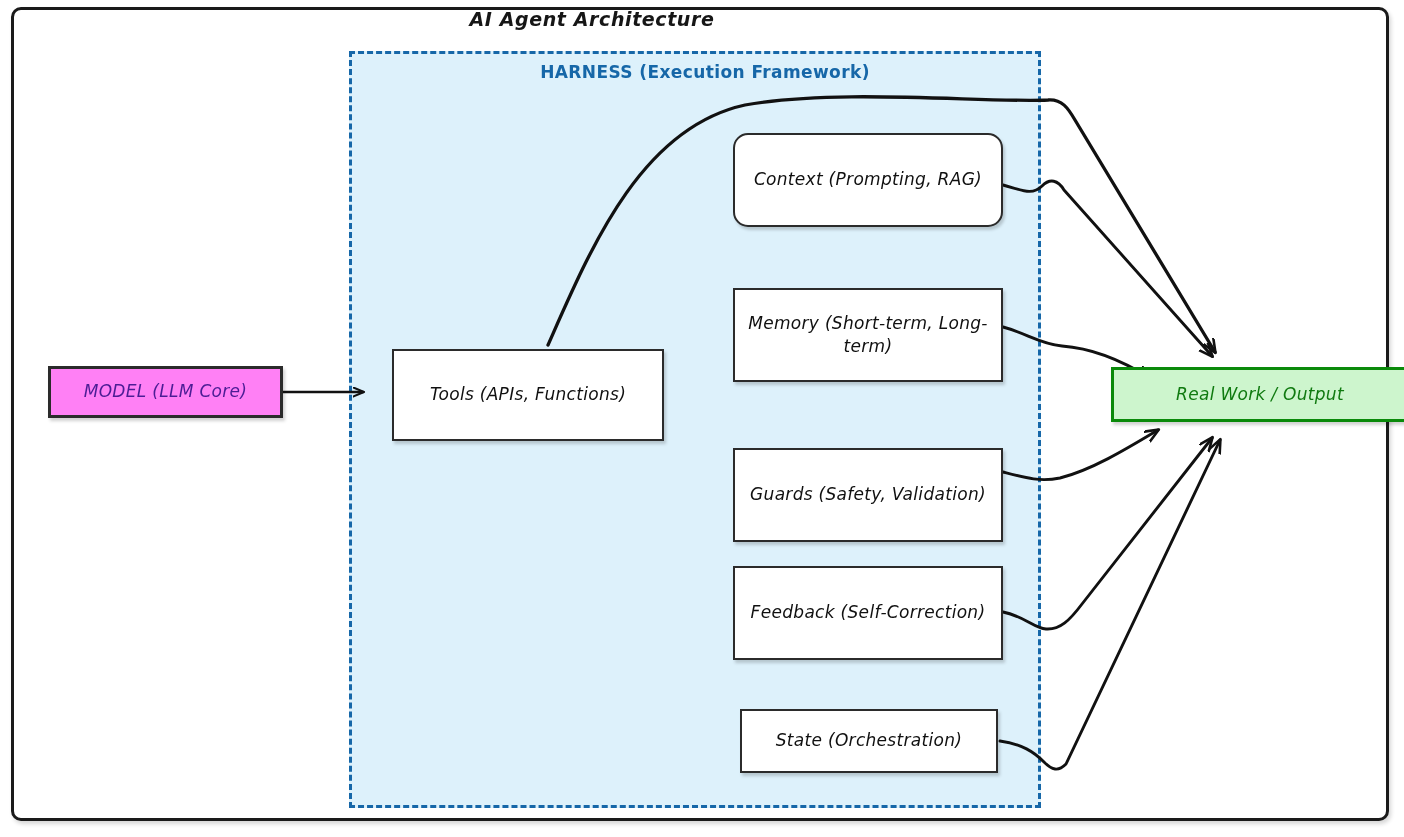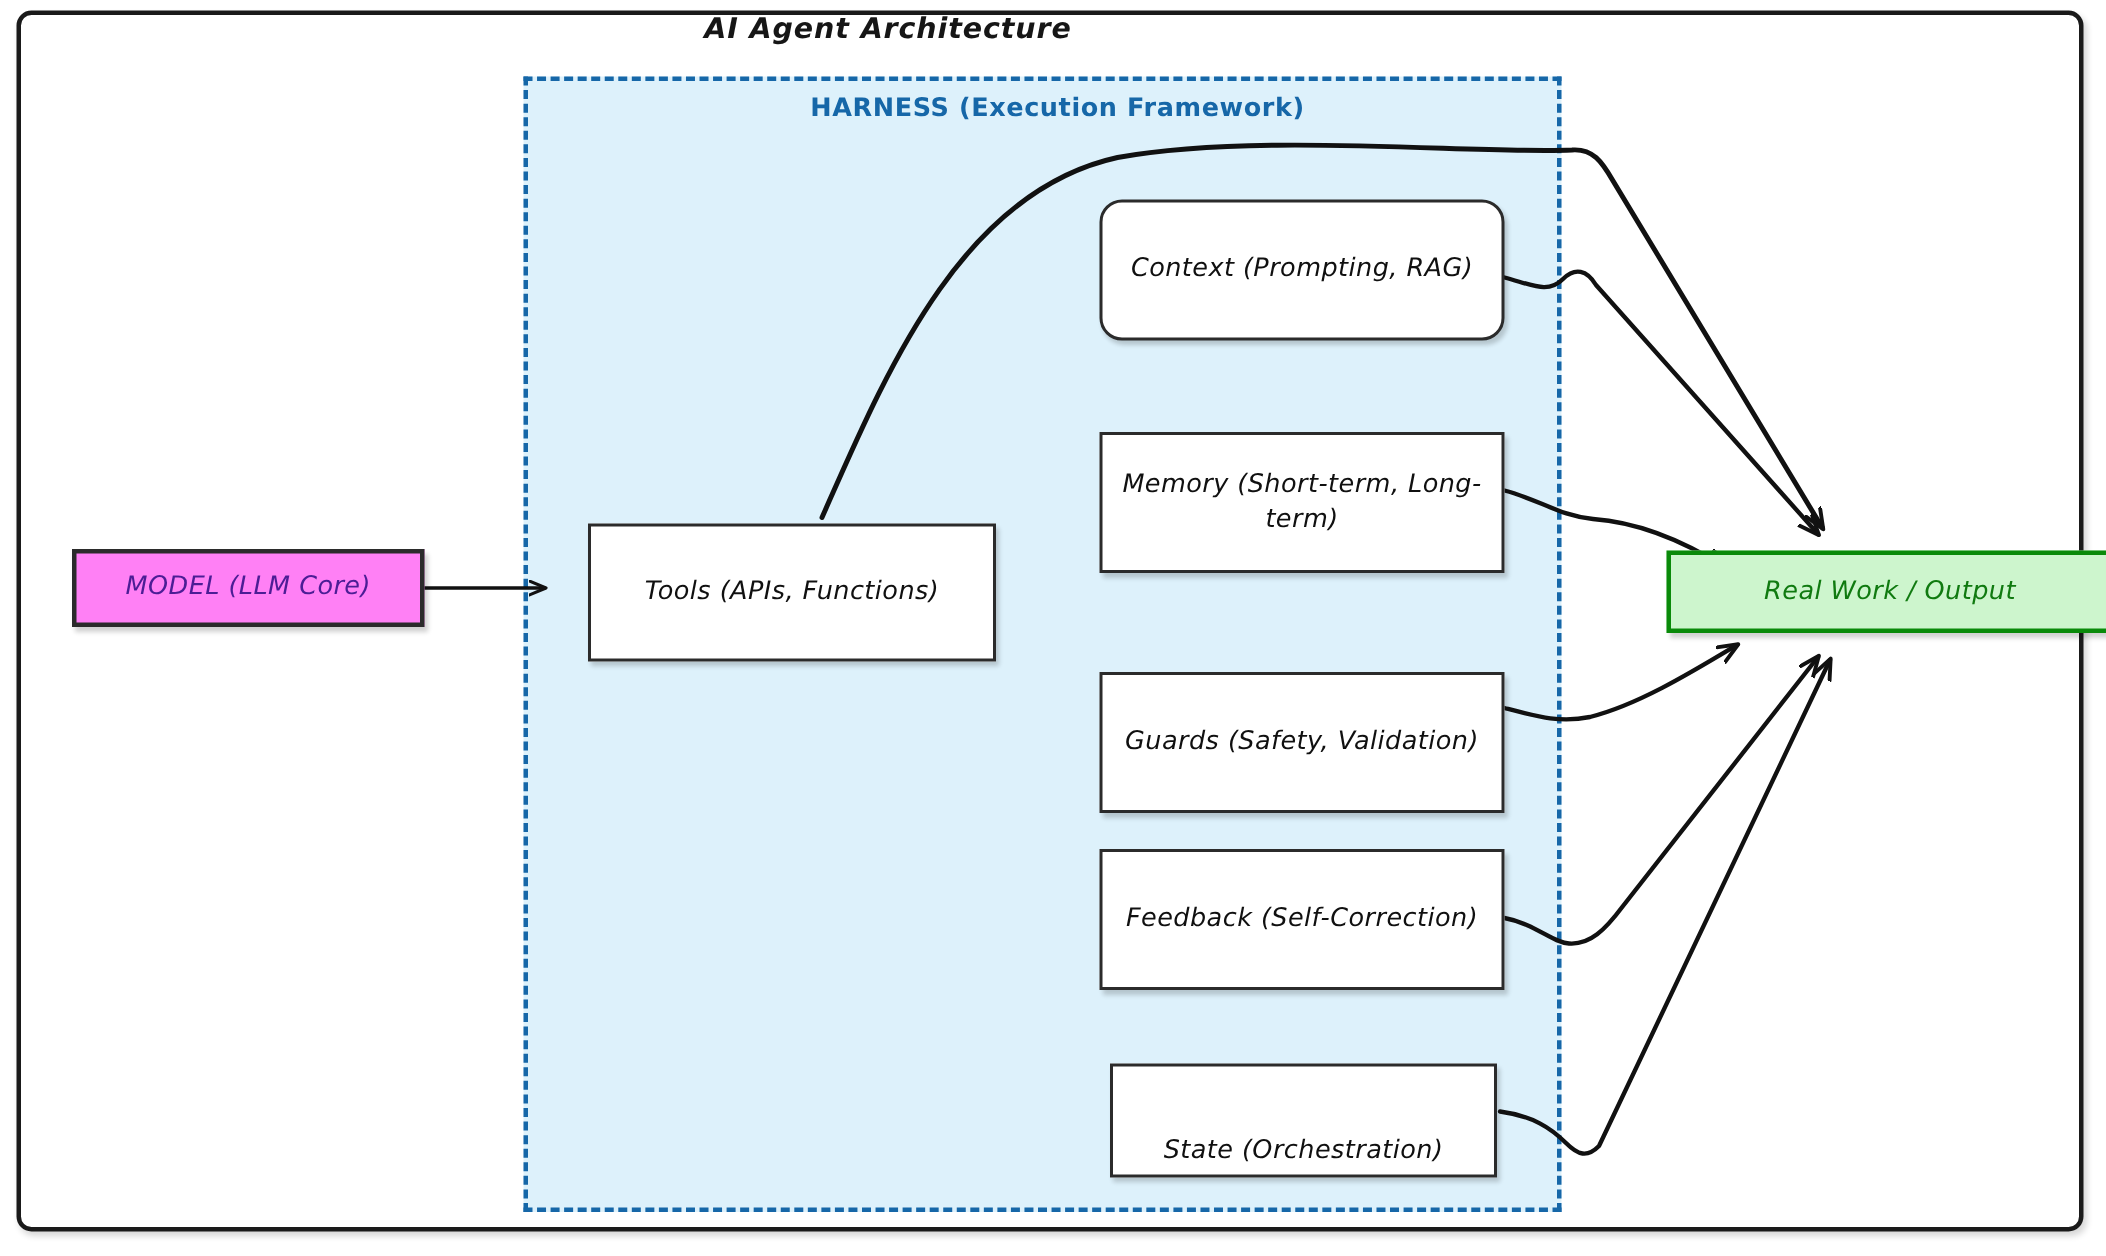--- a/index.html
+++ b/index.html
@@ -175,21 +175,21 @@
   </div>
 
   <div class="node node-plain" style="left:733px; top:448px; width:270px; height:94px;">
     <span>Guards (Safety, Validation)</span>
   </div>
 
   <div class="node node-plain" style="left:733px; top:566px; width:270px; height:94px;">
     <span>Feedback (Self-Correction)</span>
   </div>
 
-  <div class="node node-plain" style="left:740px; top:709px; width:258px; height:76px;align-items:flex-end;">
+  <div class="node node-plain" style="left:740px; top:709px; width:258px; height:64px;">
     <span>State (Orchestration)</span>
   </div>
 
   <div class="node node-output" style="left:1111px; top:367px; width:298px; height:55px;">
     <span>Real Work / Output</span>
   </div>
 
 </div>
 
 </body></html>

